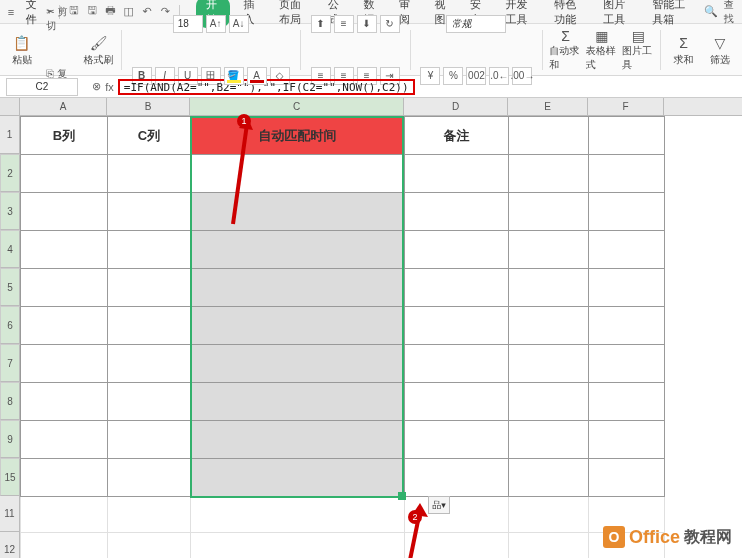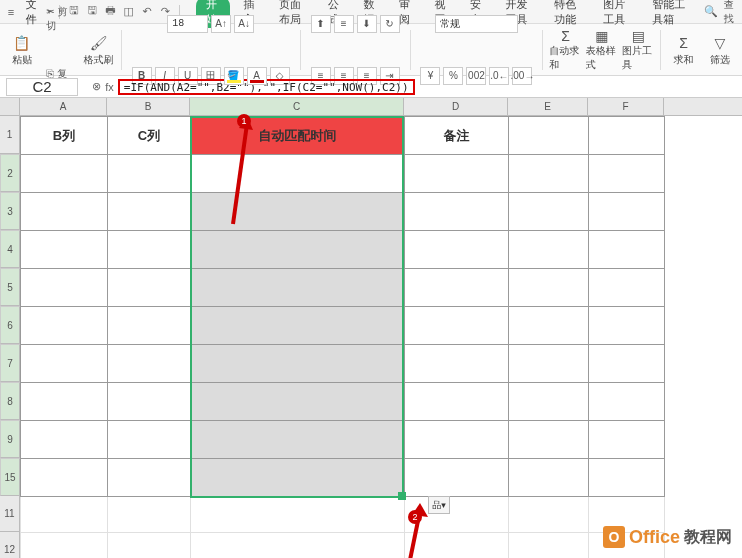--- a/index.html
+++ b/index.html
@@ -21,21 +21,21 @@
     .big-btn { display:flex; flex-direction:column; align-items:center; justify-content:center; width:36px; height:44px; font-size:10px; color:#444; }
     .big-btn .ic { width:20px; height:20px; display:flex; align-items:center; justify-content:center; font-size:14px; color:#555; }
     .small-row { display:flex; gap:3px; margin:17px 0; }
     .sq { width:20px; height:18px; border:1px solid #ccc; display:flex; align-items:center; justify-content:center; font-size:10px; color:#555; background:#fff; }
     .sel { height:18px; border:1px solid #ccc; padding:0 4px; font-size:10px; display:flex; align-items:center; background:#fff; }
     .ribbon-sep { width:1px; height:40px; background:#ddd; margin:0 2px; }
     .label-sm { font-size:10px; color:#555; }
 
     
     .formulabar { height:22px; display:flex; align-items:center; border-bottom:1px solid #ccc; background:#fff; }
-    .name-box { width:72px; height:18px; border:1px solid #ccc; margin:0 6px; display:flex; align-items:center; justify-content:center; font-size:15px; background:#fff; }
+    .name-box { width:72px; height:18px; border:1px solid #ccc; margin:0 6px; display:flex; align-items:center; justify-content:center; font-size:10px; background:#fff; }
     .fx-area { display:flex; align-items:center; gap:4px; padding-left:8px; }
     .fx-icon { color:#666; font-size:11px; }
     .formula-input { height:16px; border:2px solid #d00; padding:0 4px; font-family:Consolas,monospace; font-size:11px; color:#222; min-width:240px; }
 
     
     .sheet { position:relative; }
     .col-headers { display:flex; height:18px; background:#e9e9e9; border-bottom:1px solid #bbb; }
     .corner { width:20px; border-right:1px solid #bbb; background:#e5e5e5; }
     .ch { border-right:1px solid #bbb; display:flex; align-items:center; justify-content:center; font-size:10px; color:#555; }
     .ch.A { width:87px; }
@@ -122,21 +122,21 @@
         <span class="label-sm">⎘ <span>复制</span></span>
       </div>
   </div>
   <div class="big-btn">
     <span class="ic">🖌</span>
     <span>格式刷</span>
   </div>
   <div class="ribbon-sep"></div>
   <div class="ribbon-group">
     <div class="small-row">
-      <div class="sel" style="width:41px;font-family:Liberation Mono, monospace;">18</div>
+      <div class="sel" style="width:30px;">18</div>
       <div class="sq">A↑</div>
       <div class="sq">A↓</div>
     </div>
     <div class="small-row">
       <div class="sq">
           <b>B</b>
         </div>
       <div class="sq">
           <i>I</i>
         </div>
@@ -160,21 +160,21 @@
     <div class="small-row">
       <div class="sq">≡</div>
       <div class="sq">≡</div>
       <div class="sq">≡</div>
       <div class="sq">⇥</div>
     </div>
   </div>
   <div class="ribbon-sep"></div>
   <div class="ribbon-group">
     <div class="small-row">
-        <div class="sel" style="width:83px;">常规</div>
+        <div class="sel" style="width:60px;font-style:italic;">常规</div>
       </div>
     <div class="small-row">
       <div class="sq">¥</div>
       <div class="sq">%</div>
       <div class="sq">002</div>
       <div class="sq">.0←</div>
       <div class="sq">.00→</div>
     </div>
   </div>
   <div class="ribbon-sep"></div>

